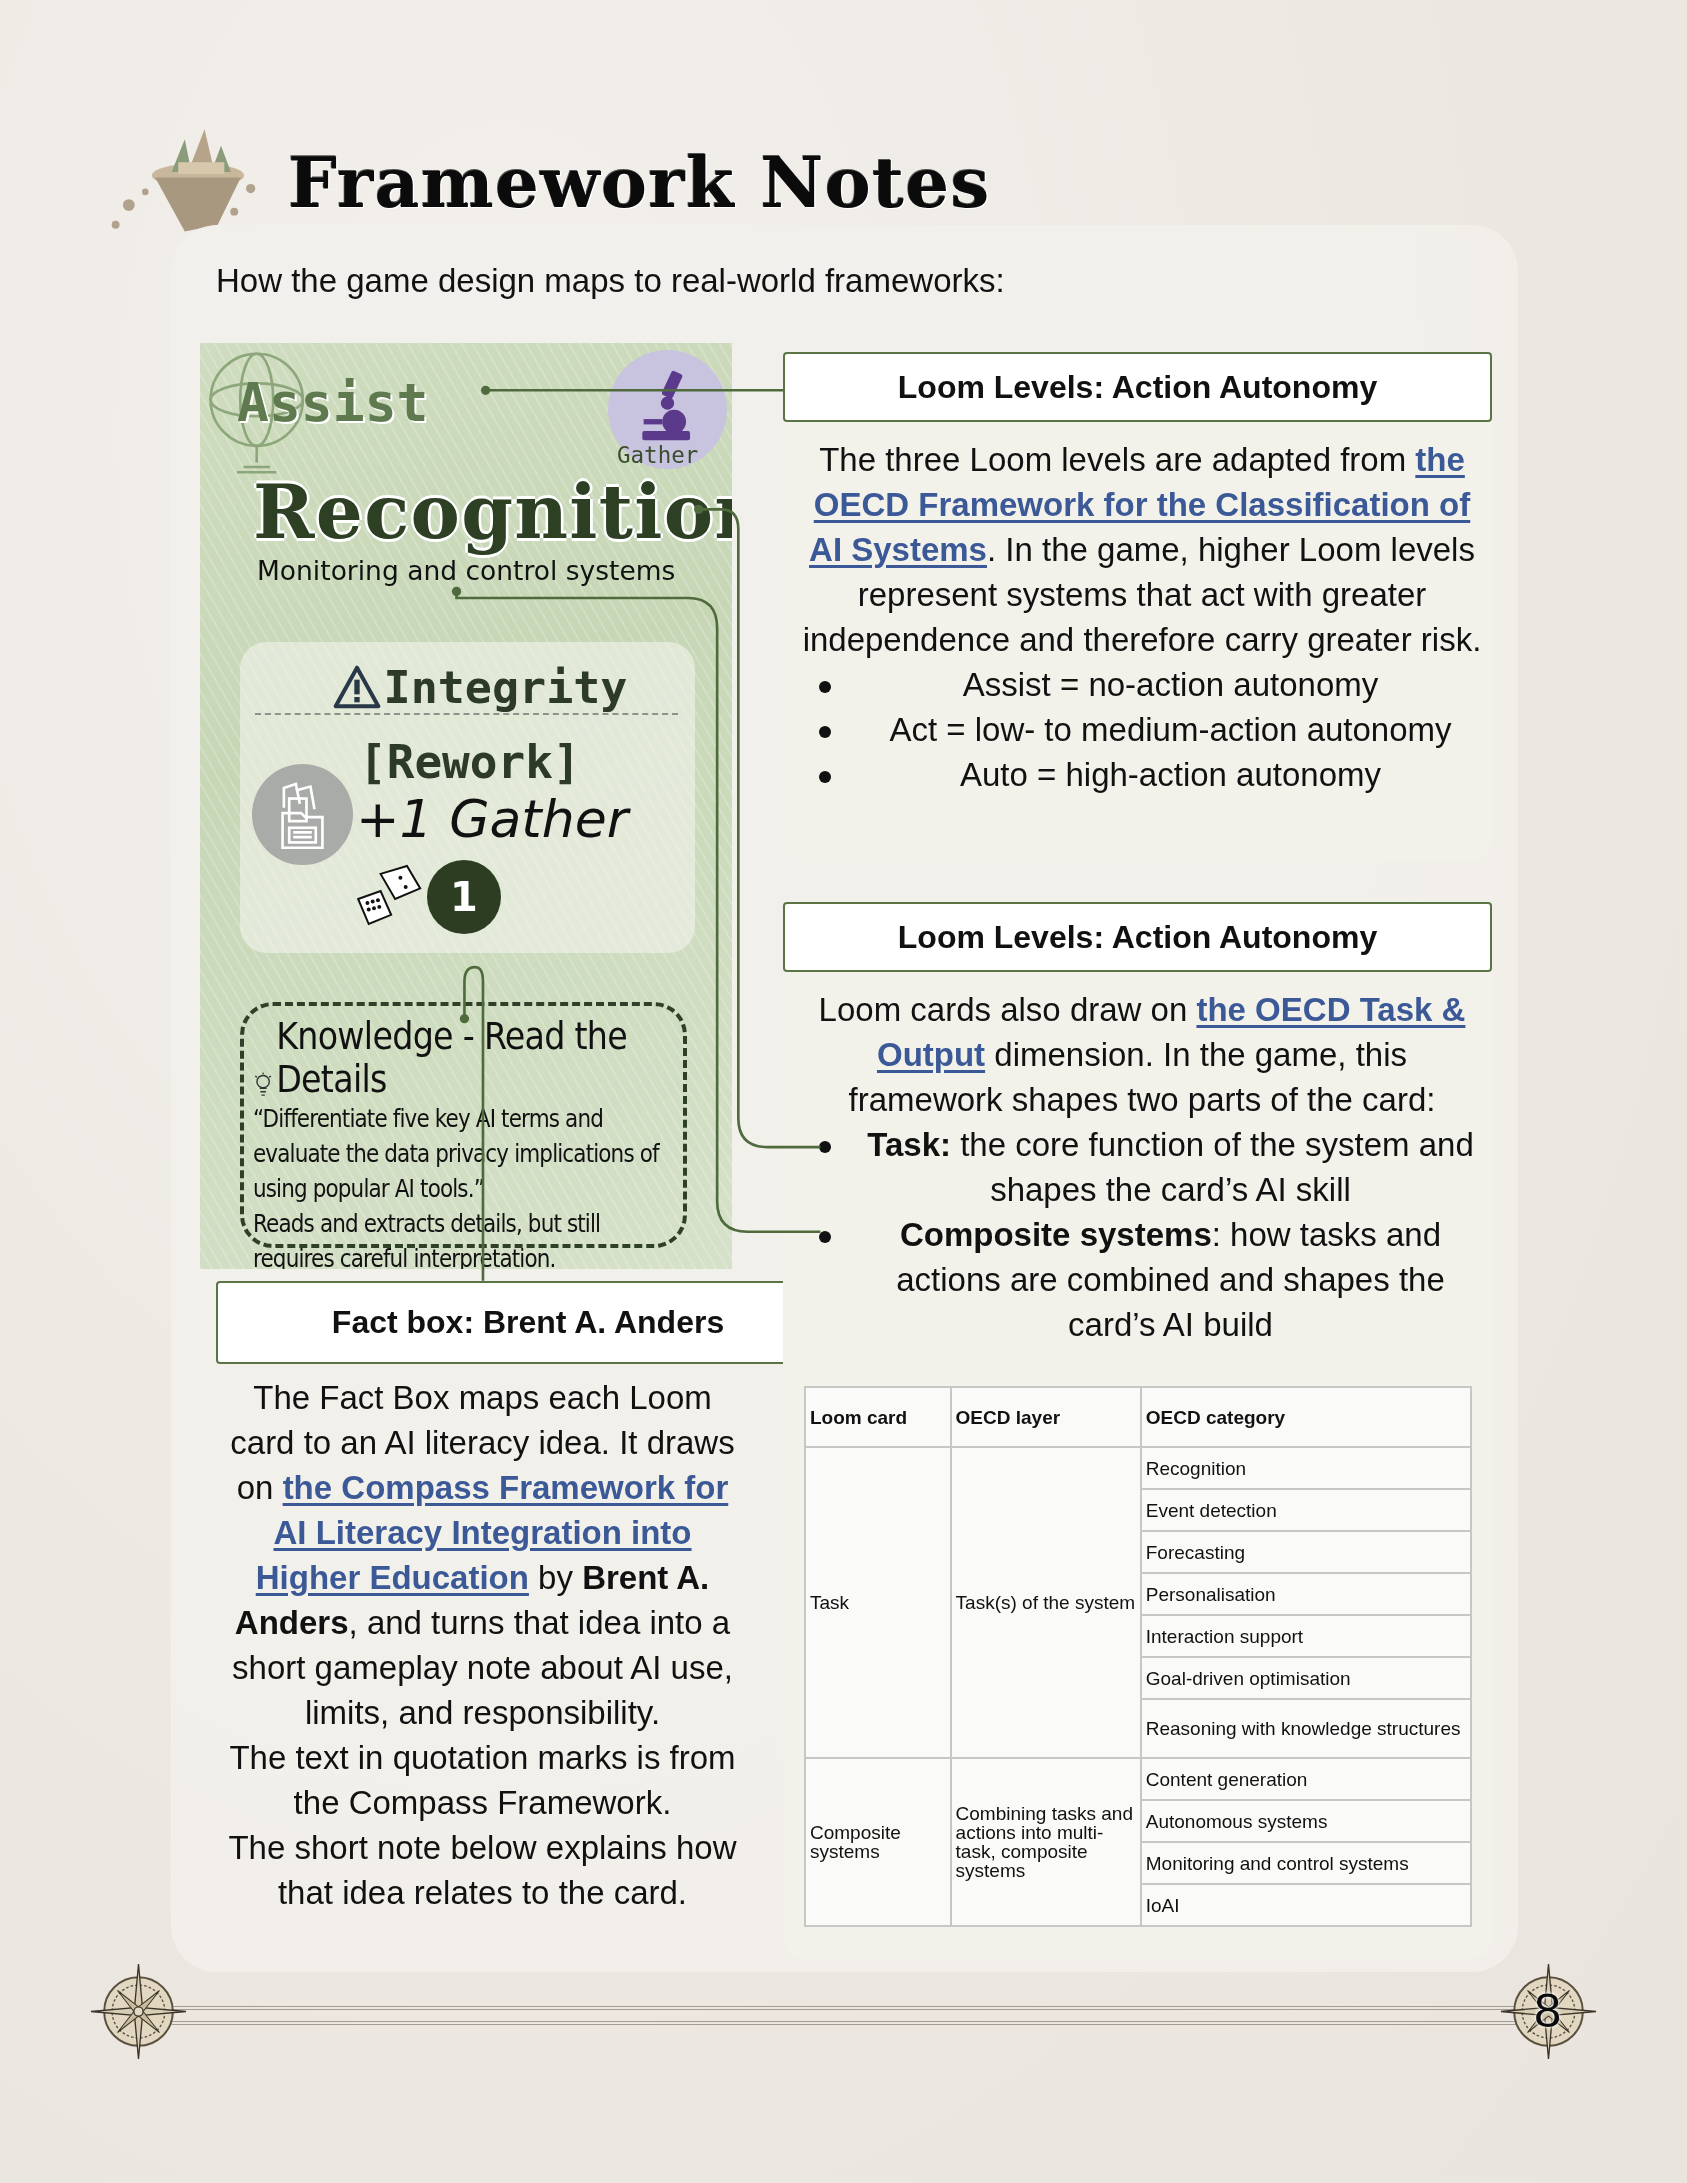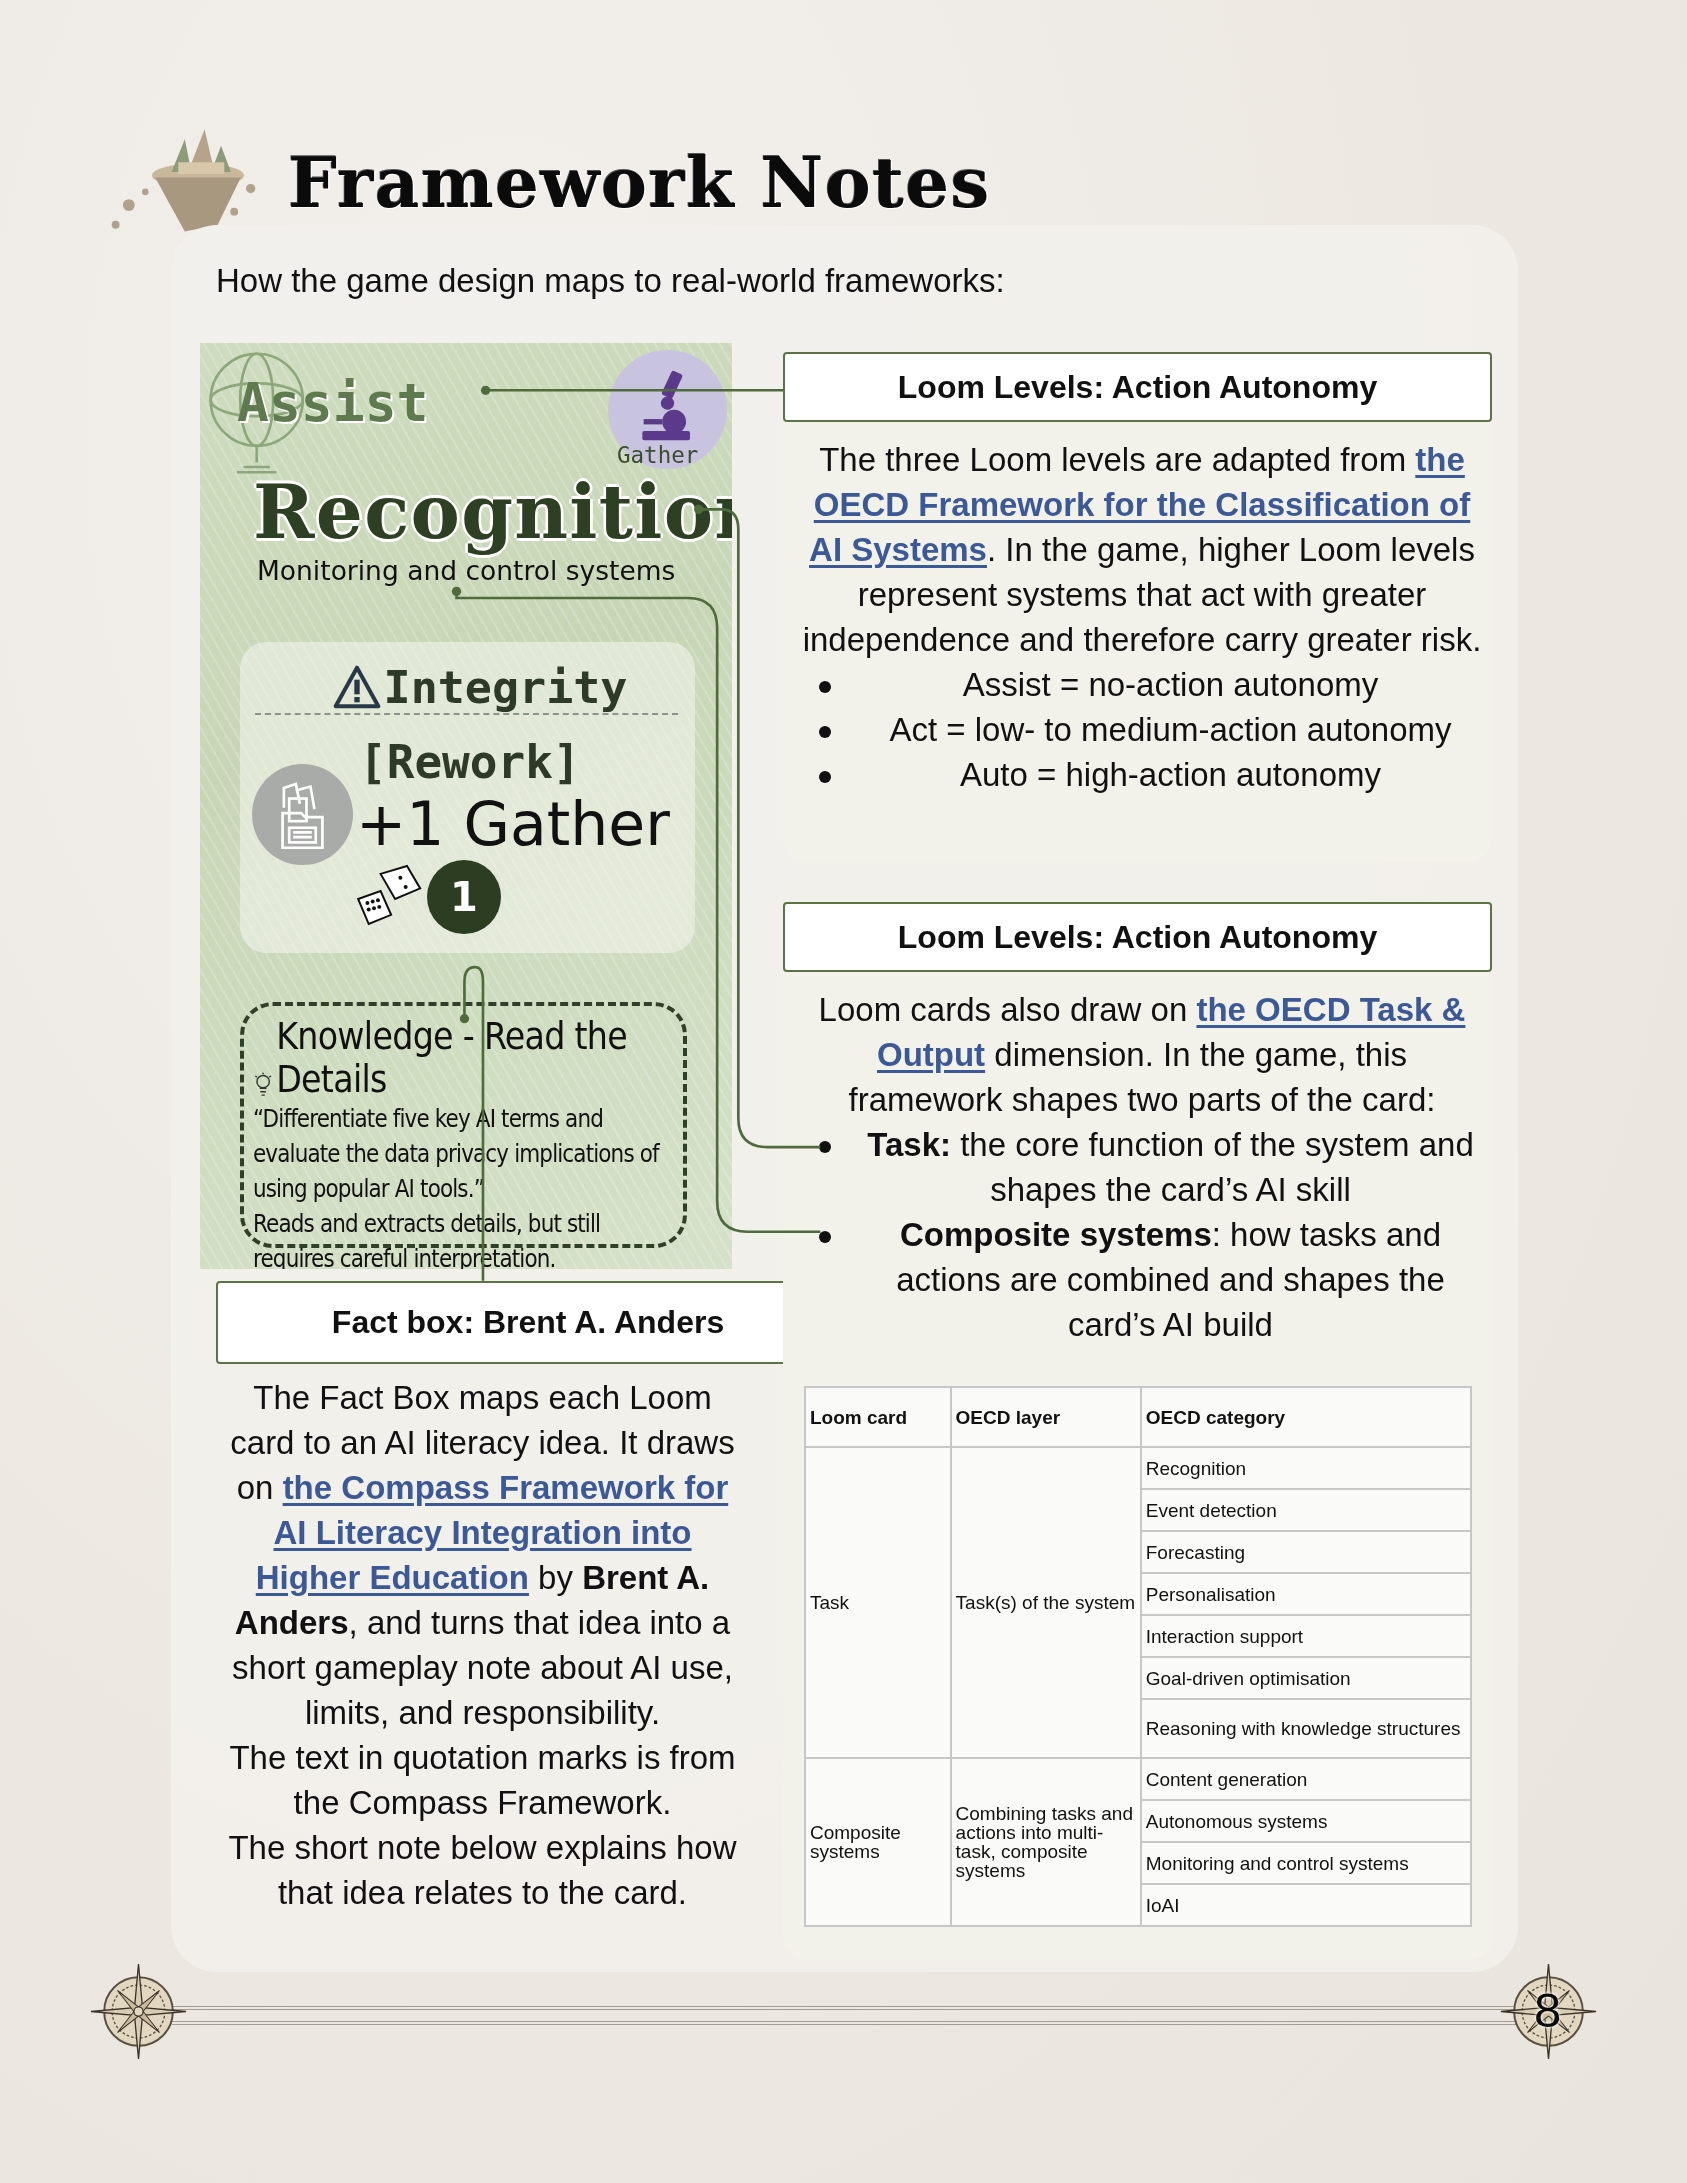--- a/index.html
+++ b/index.html
@@ -75,21 +75,21 @@
   .rework {
     position: absolute; left: 119px; top: 93px; font-family: "DejaVu Sans Mono", monospace;
     font-weight: bold; font-size: 46px; color: #2e3a28;
   }
   .folder-circle {
     position: absolute; left: 12px; top: 122px; width: 101px; height: 101px;
     border-radius: 50%; background: #a9aba8;
   }
   .plus-gather {
     position: absolute; left: 116px; top: 147px; font-family: "DejaVu Sans", sans-serif;
-    font-size: 60px; color: #111;
+    font-size: 52px; color: #111; font-style: italic;
   }
   .dice { position: absolute; left: 114px; top: 220px; }
   .num-circle {
     position: absolute; left: 187px; top: 218px; width: 74px; height: 74px;
     border-radius: 50%; background: #2c3d22; color: #fff;
     font-family: "DejaVu Sans", sans-serif; font-weight: bold; font-size: 40px;
     display: flex; align-items: center; justify-content: center;
   }
   .knowledge-box {
     position: absolute; left: 40px; top: 659px; width: 447px; height: 246px;

